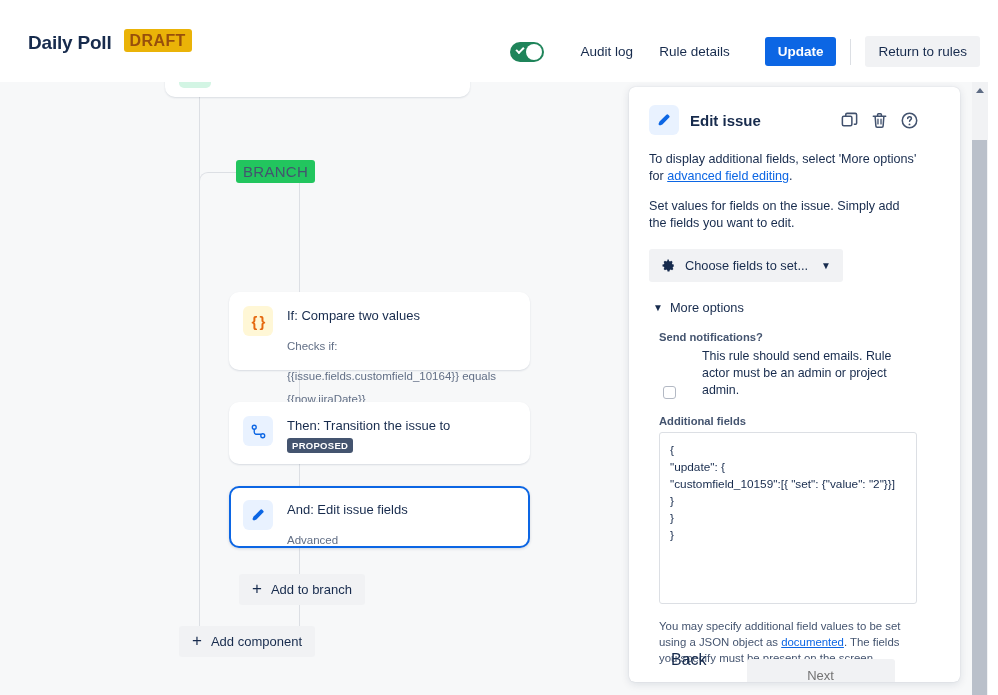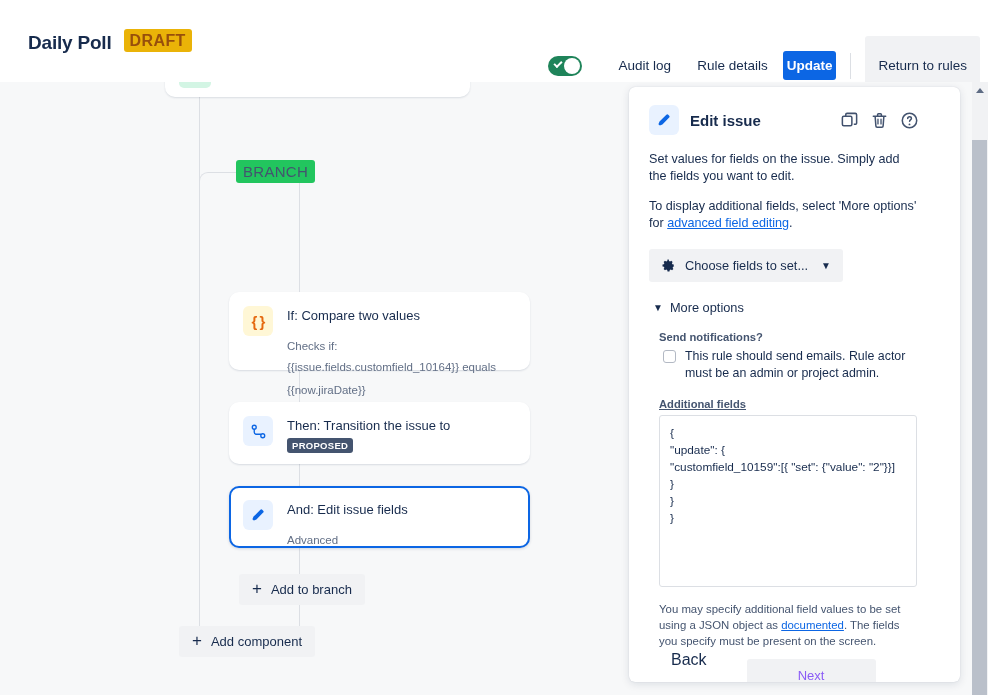--- a/index.html
+++ b/index.html
@@ -38,22 +38,22 @@
   .toggle .tick {
     position: absolute; left: 6px; top: 5px; width: 8px; height: 5px;
     border-left: 2px solid #fff; border-bottom: 2px solid #fff;
     transform: rotate(-45deg);
   }
   .tbtn {
     font-size: 13.5px; color: #172B4D; background: transparent; border: none;
     padding: 7px 11px; border-radius: 3px; cursor: pointer; font-family: inherit;
     white-space: nowrap;
   }
-  .tbtn.primary { background: #0C66E4; color: #fff; font-weight: 600; padding: 7px 4px; margin-left: 0; }
-  .tbtn.ghost { background: #F1F2F4; color: #172B4D; font-weight: 500; padding: 22px 13px; }
+  .tbtn.primary { background: #0C66E4; color: #fff; font-weight: 600; padding: 7px 13px; margin-left: 20px; }
+  .tbtn.ghost { background: #F1F2F4; color: #172B4D; font-weight: 500; padding: 8px 13px; }
   .tsep { width: 1px; height: 26px; background: #DCDFE4; margin: 0 10px; }
 
   
   .canvas {
     position: absolute; left: 0; top: 82px; width: 973px; height: 613px;
     background: #F7F8F9; overflow: hidden;
   }
 
   
   .spine {
@@ -150,48 +150,48 @@
   }
   .chev { font-size: 10px; margin-left: 4px; }
 
   .more-options {
     font-size: 12.8px; color: #172B4D; display: flex; align-items: center; gap: 7px;
     cursor: pointer; margin-bottom: 16px;
   }
 
   .sub-block { padding-left: 10px; }
   .lbl { font-size: 11.2px; color: #44546F; font-weight: 600; margin-bottom: 5px; }
-  .chk-row { display: flex; gap: 9px; align-items: flex-start; padding-left: 4px; }
+  .chk-row { display: flex; gap: 26px; align-items: flex-end; padding-left: 4px; }
   .chk {
     width: 13px; height: 13px; border: 1.6px solid #B3B9C4; border-radius: 3px;
     background: #fff; flex: 0 0 auto; margin-top: 2px; cursor: pointer;
   }
   .chk-text { font-size: 12.4px; line-height: 17px; color: #172B4D; }
 
-  .af-label { font-size: 11.2px; color: #44546F; font-weight: 600; margin: 16px 0 5px 0; text-decoration: underline; }
+  .af-label { font-size: 11.2px; color: #44546F; font-weight: 600; margin: 16px 0 5px 0; }
   .ta {
     width: 258px; height: 172px; border: 1px solid #DCDFE4; border-radius: 3px;
     background: #fff; padding: 9px 10px; font-family: inherit;
     font-size: 11.8px; line-height: 17px; color: #172B4D; resize: none;
     white-space: pre; overflow: hidden;
   }
   .help { font-size: 11.4px; line-height: 16px; color: #44546F; margin-top: 10px; }
 
   .panel-footer {
     position: absolute; left: 0; top: 540px; width: 310px;
     display: flex; align-items: center; gap: 0px; padding: 0 20px;
   }
   .back-btn {
     background: transparent; border: none; font-family: inherit; font-size: 16px;
     color: #172B4D; font-weight: 500; padding: 9px 22px; cursor: pointer;
   }
   .next-btn {
     background: #F1F2F4; border: none; border-radius: 3px; font-family: inherit;
-    font-size: 13px; color: #8b5cf6; font-weight: 500; padding: 9px 12px;
-    width: 129px; margin-left: 18px; cursor: pointer; margin-top: 32px;
+    font-size: 13px; color: #737373; font-weight: 500; padding: 9px 12px;
+    width: 148px; margin-left: 18px; cursor: pointer; margin-top: 32px;
   }
   .sb-arrow { position: absolute; width: 0; height: 0; }
 
   .sb-page { position: absolute; left: 972px; top: 82px; width: 16px; height: 613px; background: #F1F2F4; }
   .sb-page-thumb { position: absolute; left: 972px; top: 140px; width: 15px; height: 555px; background: #BAC0CA; }
   .arrow-up { border-left: 4px solid transparent; border-right: 4px solid transparent; border-bottom: 5px solid #5E6C84; }
 </style>
 </head>
 <body>
 
@@ -226,21 +226,21 @@
   </div>
 
   <div class="branch-tag">BRANCH</div>
 
 
   <div class="card c2">
     <div class="ico yellow">{ }</div>
     <div class="card-body">
       <div class="card-title">If: Compare two values</div>
       <div class="card-sub">Checks if:</div>
-      <div class="card-sub" style="margin-top:6px">{{issue.fields.customfield_10164}} equals</div>
+      <div class="card-sub" style="margin-top:15px">{{issue.fields.customfield_10164}} equals</div>
       <div class="card-sub" style="margin-top:8px">{{now.jiraDate}}</div>
     </div>
   </div>
 
   <div class="card c4">
     <div class="ico blue">
       <svg width="16" height="16" viewBox="0 0 20 20" fill="none">
         <path d="M3 15.2l1.4-3.2L13 3.5a1.6 1.6 0 012.3 0l1.2 1.2a1.6 1.6 0 010 2.3L8 15.6l-3.2 1.4z" fill="#0C66E4"></path>
       </svg>
     </div>
@@ -302,23 +302,23 @@
         <span class="hico">
           <svg width="19" height="19" viewBox="0 0 20 20" fill="none">
             <circle cx="10" cy="10" r="7.6" stroke="#42526E" stroke-width="1.6"></circle>
             <path d="M8.1 7.9c0-1.1.9-1.9 2-1.9s1.9.8 1.9 1.8c0 1.6-1.9 1.6-1.9 3.1" stroke="#42526E" stroke-width="1.6" stroke-linecap="round"></path>
             <circle cx="10" cy="14.1" r="1" fill="#42526E"></circle>
           </svg>
         </span>
       </div>
     </div>
 
+    <div class="p-text"><span>To display additional fields, select 'More options' for </span><span class="link">advanced field editing</span><span>.</span></div>
+
     <div class="p-text">Set values for fields on the issue. Simply add the fields you want to edit.</div>
-
-    <div class="p-text"><span>To display additional fields, select 'More options' for </span><span class="link">advanced field editing</span><span>.</span></div>
 
     <button class="choose">
       <span>
         <svg width="15" height="15" viewBox="0 0 20 20" fill="none" style="display:block">
           <path d="M10 6.6a3.4 3.4 0 100 6.8 3.4 3.4 0 000-6.8zm0 5.1a1.7 1.7 0 110-3.4 1.7 1.7 0 010 3.4z" fill="#172B4D"></path>
           <path d="M17 11.3v-2.6l-1.9-.4a5.4 5.4 0 00-.6-1.4l1-1.6-1.8-1.8-1.6 1a5.4 5.4 0 00-1.4-.6L10.3 2H8.7l-.4 1.9c-.5.1-1 .3-1.4.6l-1.6-1-1.8 1.8 1 1.6c-.3.4-.5.9-.6 1.4L2 8.7v2.6l1.9.4c.1.5.3 1 .6 1.4l-1 1.6 1.8 1.8 1.6-1c.4.3.9.5 1.4.6l.4 1.9h2.6l.4-1.9c.5-.1 1-.3 1.4-.6l1.6 1 1.8-1.8-1-1.6c.3-.4.5-.9.6-1.4l1.9-.4z" fill="#172B4D"></path>
         </svg>
       </span>
       <span>Choose fields to set...</span>
       <span class="chev">▼</span>

